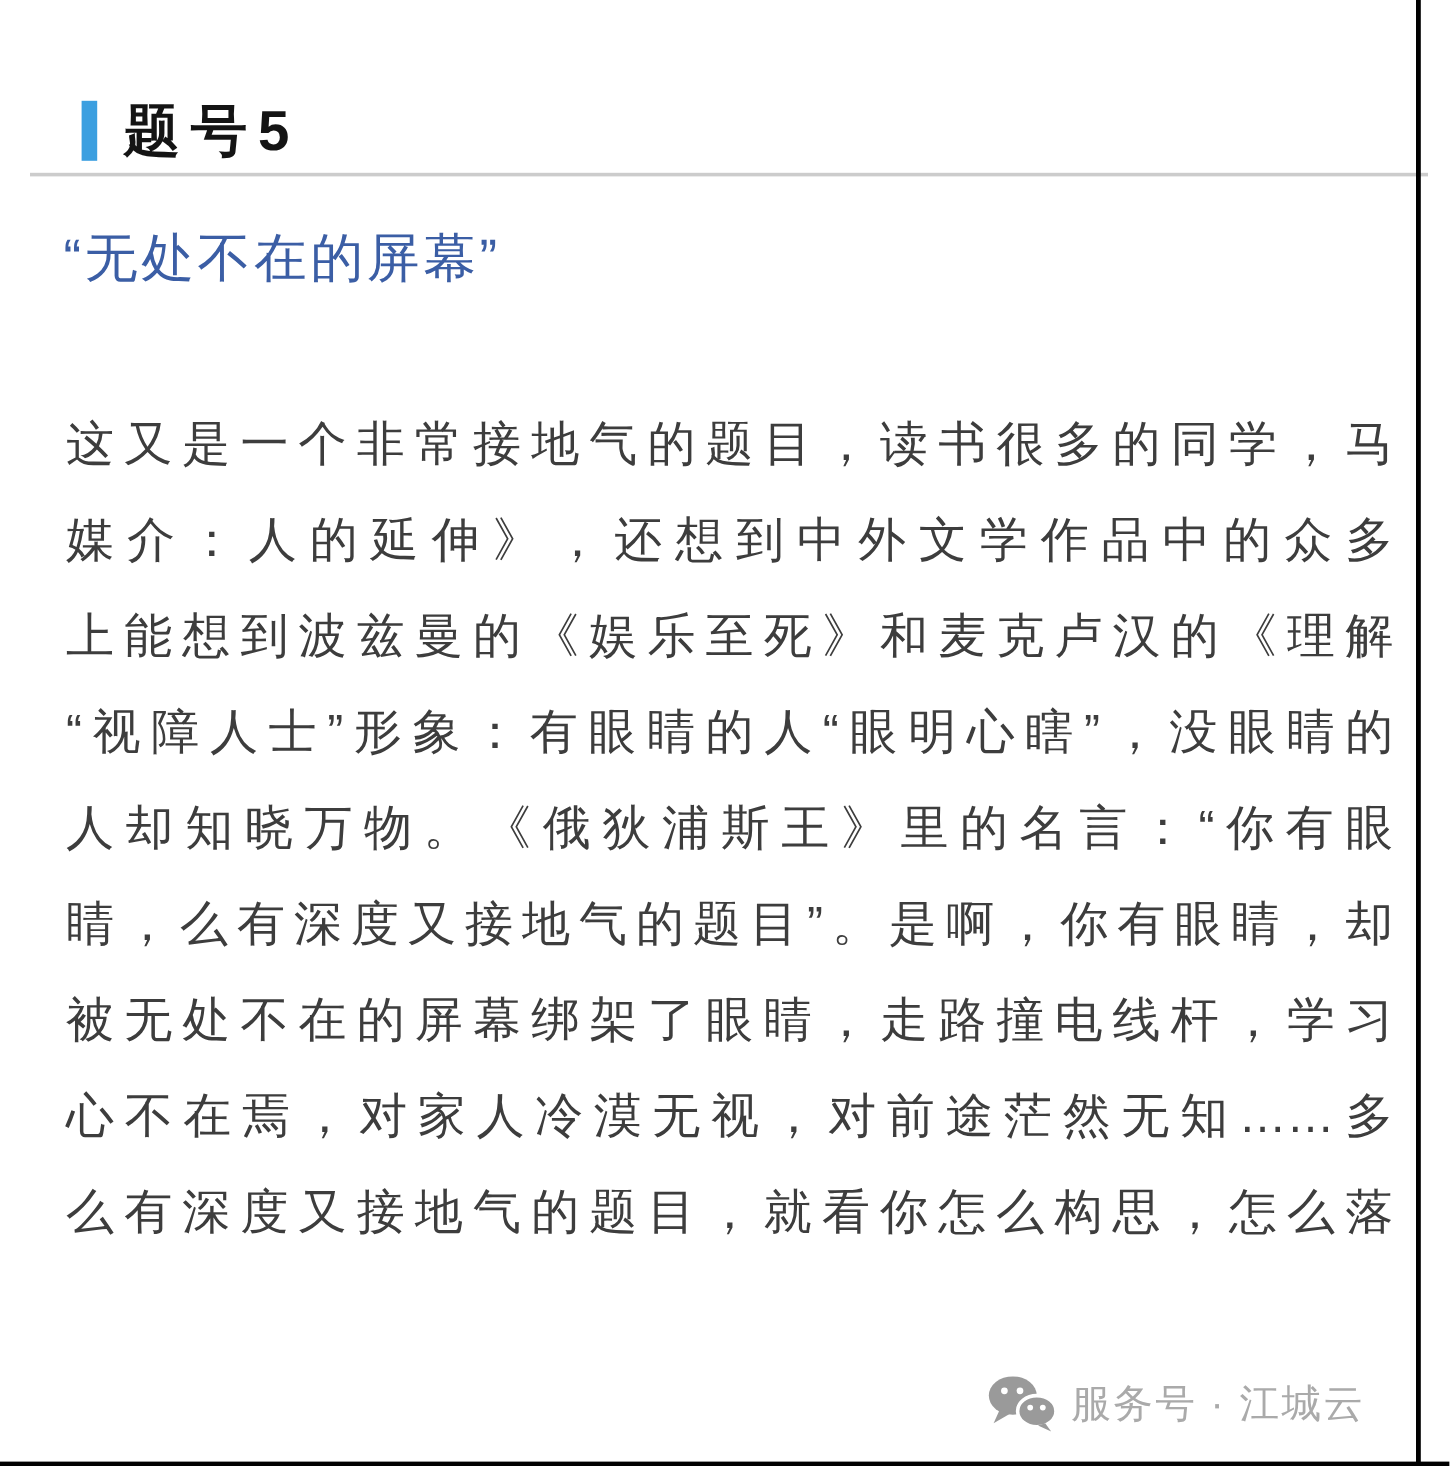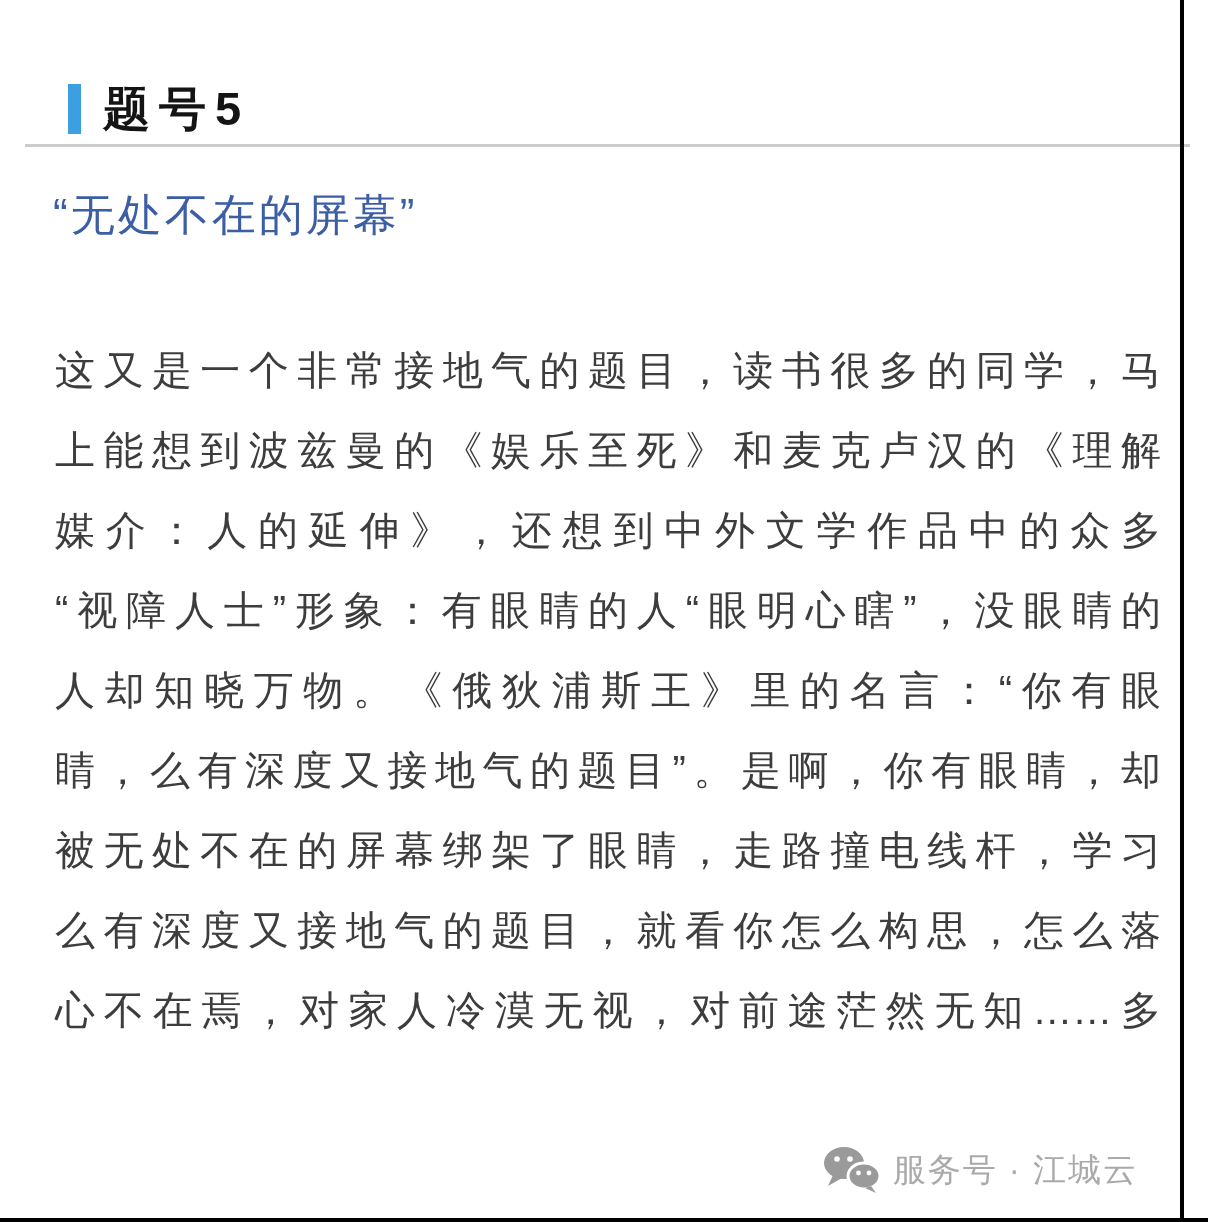--- a/index.html
+++ b/index.html
@@ -123,28 +123,28 @@
     <div class="accent-bar"></div>
     <div class="page-title">题号5</div>
   </div>
 
   <div class="header-divider"></div>
 
   <div class="subtitle">“无处不在的屏幕”</div>
 
   <div class="body-text">
     <div class="body-line">这又是一个非常接地气的题目，读书很多的同学，马</div>
+    <div class="body-line">媒介：人的延伸》，还想到中外文学作品中的众多</div>
     <div class="body-line">上能想到波兹曼的《娱乐至死》和麦克卢汉的《理解</div>
-    <div class="body-line">媒介：人的延伸》，还想到中外文学作品中的众多</div>
     <div class="body-line">“视障人士”形象：有眼睛的人“眼明心瞎”，没眼睛的</div>
     <div class="body-line">人却知晓万物。《俄狄浦斯王》里的名言：“你有眼</div>
     <div class="body-line">睛，么有深度又接地气的题目”。是啊，你有眼睛，却</div>
     <div class="body-line">被无处不在的屏幕绑架了眼睛，走路撞电线杆，学习</div>
+    <div class="body-line">心不在焉，对家人冷漠无视，对前途茫然无知……多</div>
     <div class="body-line">么有深度又接地气的题目，就看你怎么构思，怎么落</div>
-    <div class="body-line">心不在焉，对家人冷漠无视，对前途茫然无知……多</div>
   </div>
 
   <div class="watermark">
     <span class="wechat-icon">
       <svg width="58" height="48" viewBox="0 0 58 48" xmlns="http://www.w3.org/2000/svg">
 
         <ellipse cx="21" cy="17" rx="20" ry="16" fill="#9a9a9a"></ellipse>
         <polygon points="10,29 5,40 19,32" fill="#9a9a9a"></polygon>
         <circle cx="14" cy="13" r="2.8" fill="#ffffff"></circle>
         <circle cx="27" cy="13" r="2.8" fill="#ffffff"></circle>

